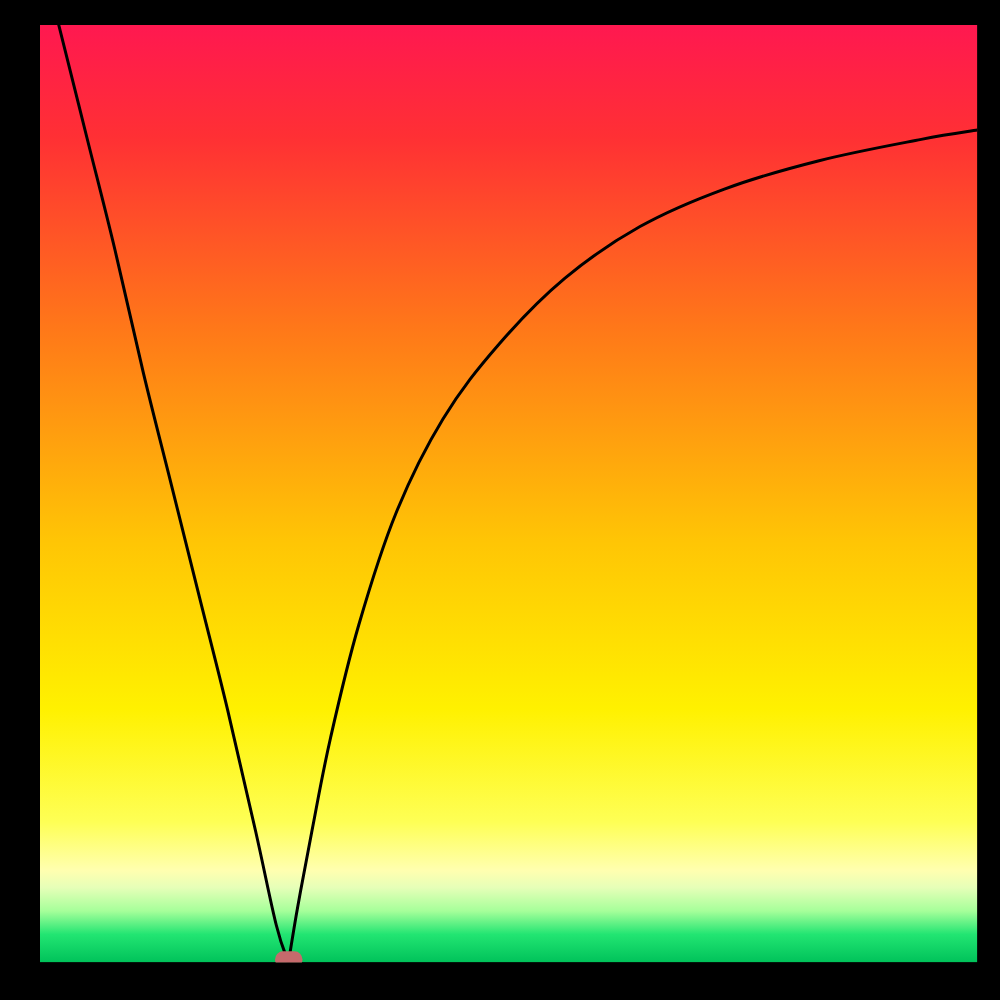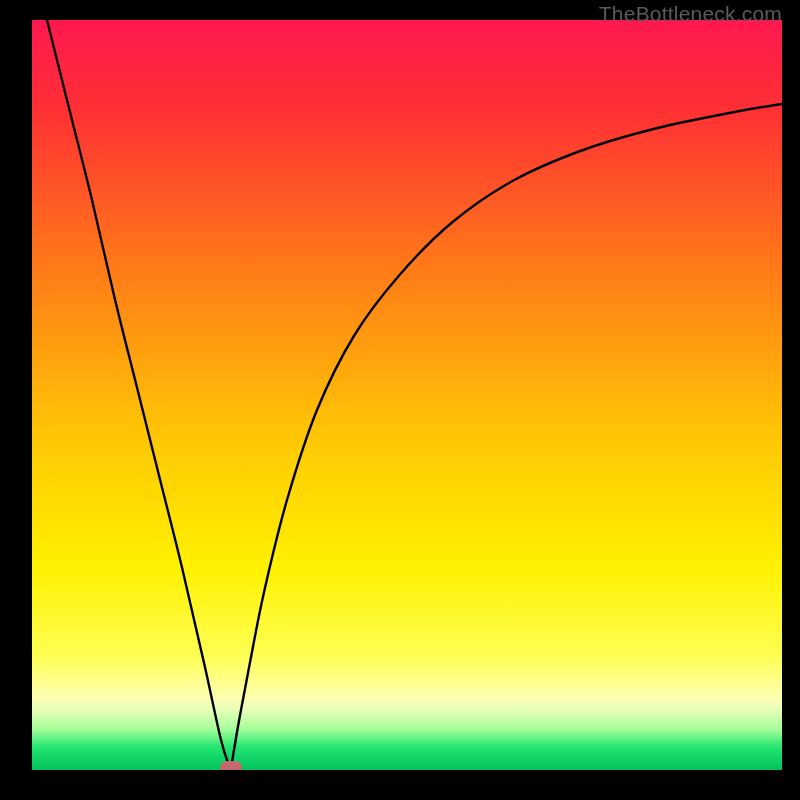--- a/index.html
+++ b/index.html
@@ -43,21 +43,20 @@
     border-radius: 7px;
     z-index: 3;
   }
   svg { display: block; }
 </style>
 </head>
 <body>
 
 <div class="frame">
 
-  <div class="watermark">TheBottleneck.com</div>
 
   <div class="plot">
     <svg id="plot-svg" width="750" height="750" viewBox="0 0 750 750">
       <defs>
         <linearGradient id="bg-grad" x1="0" y1="0" x2="0" y2="1">
             <stop offset="0.00%" stop-color="#ff1850"></stop>
             <stop offset="12.00%" stop-color="#ff3034"></stop>
             <stop offset="33.00%" stop-color="#ff7a18"></stop>
             <stop offset="55.00%" stop-color="#ffc505"></stop>
             <stop offset="73.00%" stop-color="#fff100"></stop>

